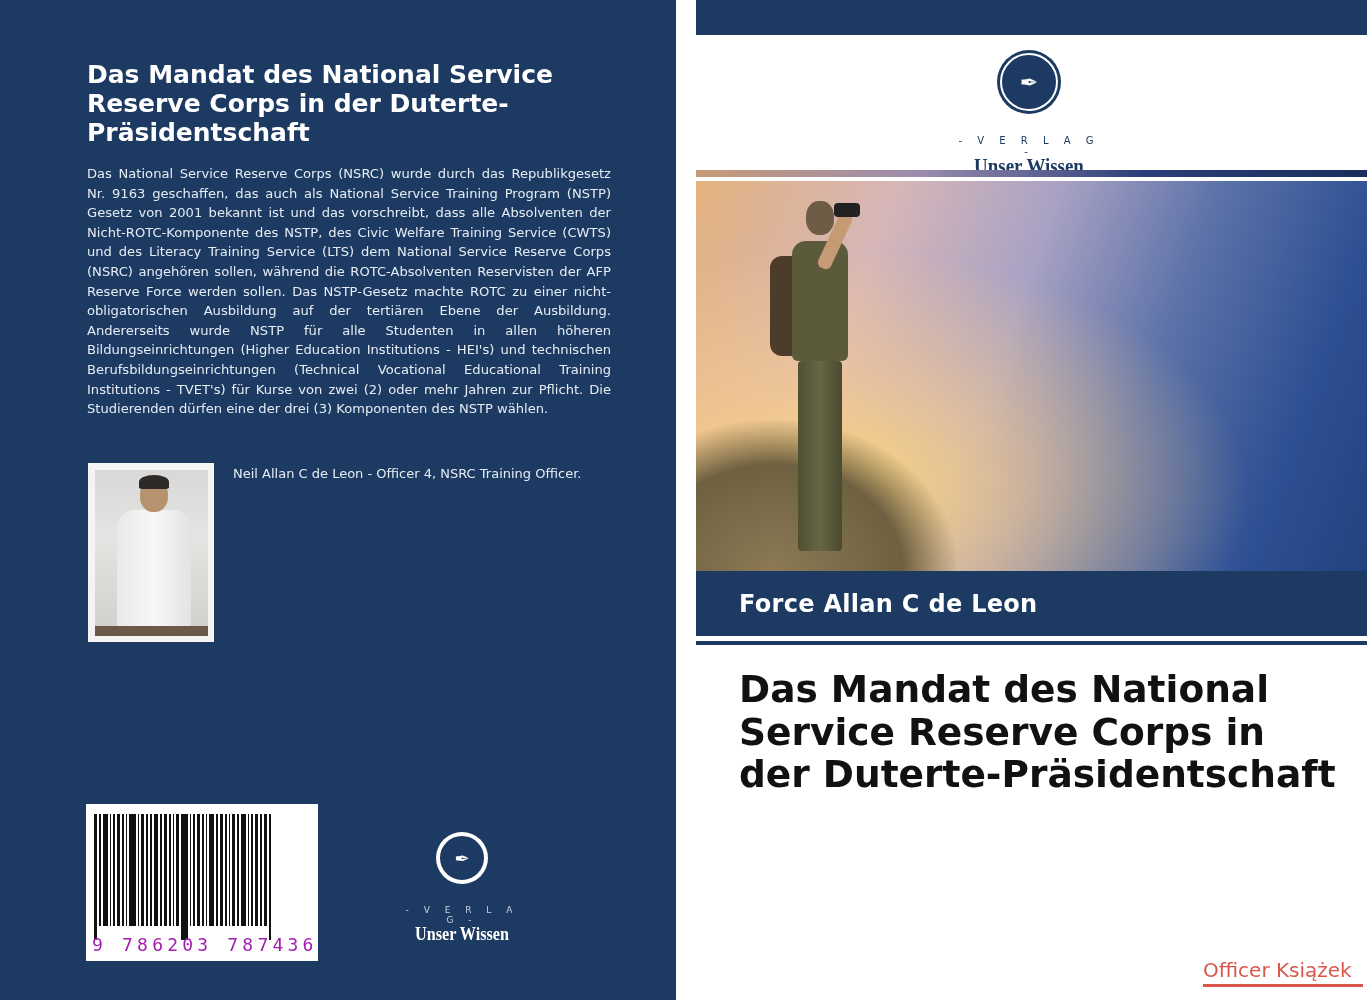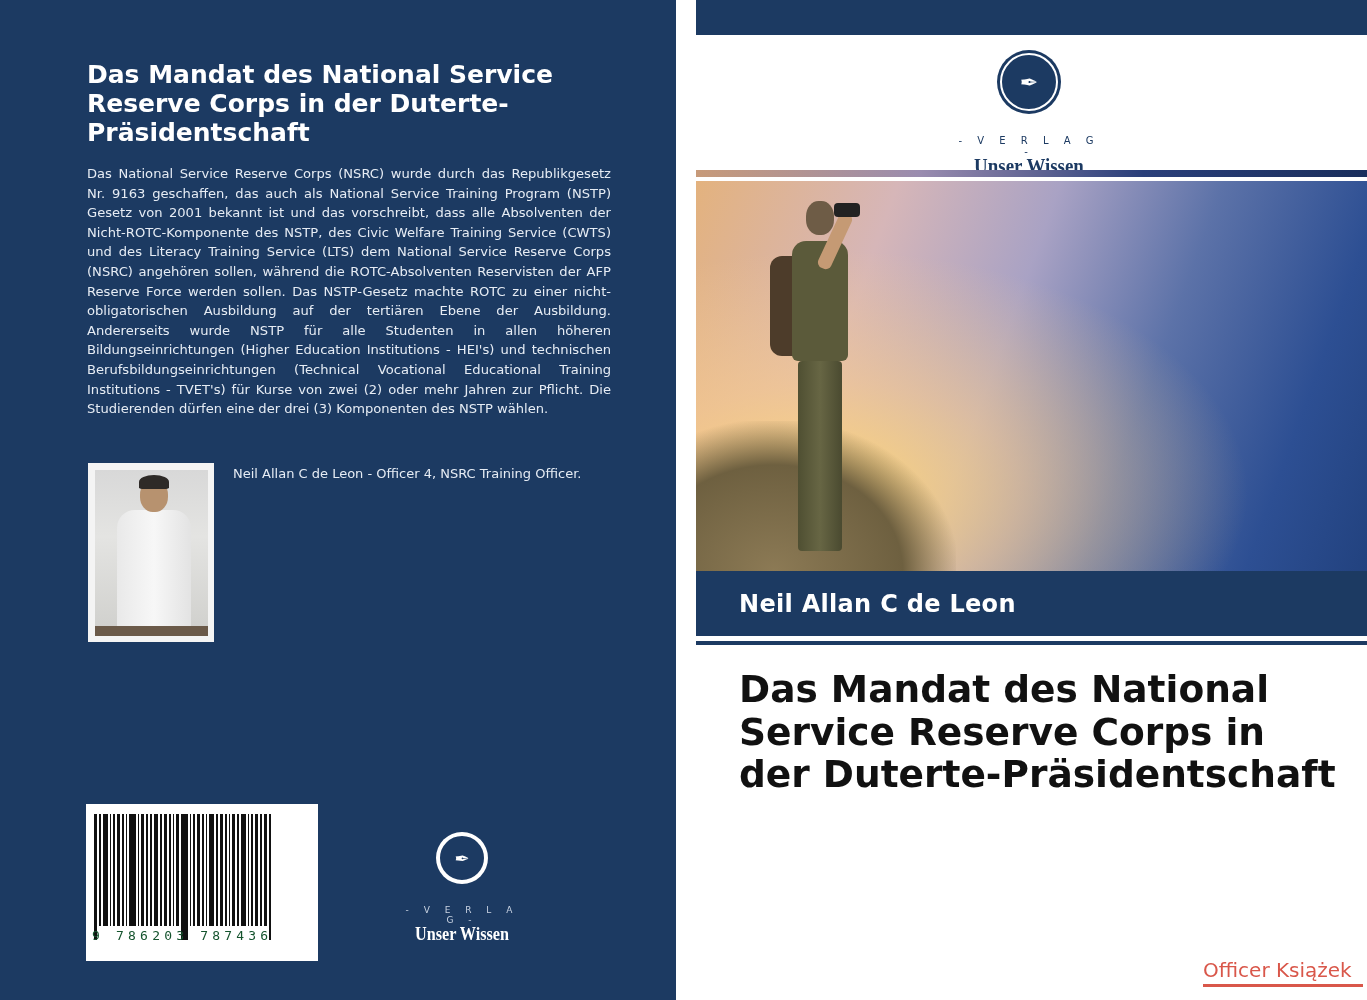--- a/index.html
+++ b/index.html
@@ -10,21 +10,21 @@
   .photo-frame { position:absolute; left:88px; top:463px; width:126px; height:179px; background:#f4f4f4; box-sizing:border-box; padding:7px 6px 6px 7px; }
   .photo { width:100%; height:100%; background:linear-gradient(180deg,#d8d8d8 0%,#e4e4e2 40%,#cfcfcc 100%); position:relative; overflow:hidden; }
   .photo .head { position:absolute; left:45px; top:8px; width:28px; height:34px; border-radius:50% 50% 45% 45%; background:#b7926f; }
   .photo .hair { position:absolute; left:44px; top:5px; width:30px; height:14px; border-radius:50% 50% 10% 10%; background:#2e2a27; }
   .photo .body { position:absolute; left:22px; top:40px; width:74px; height:120px; border-radius:18px 18px 4px 4px; background:linear-gradient(90deg,#e9e9e9,#f7f7f7,#e3e3e3); }
   .photo .floor { position:absolute; left:0; bottom:0; width:100%; height:10px; background:#6b5a49; }
   .author-bio { position:absolute; left:233px; top:466px; font-size:13px; color:#e6ecf4; margin:0; }
   .barcode { position:absolute; left:86px; top:804px; width:232px; height:157px; background:#fff; }
   .bars { position:absolute; left:8px; top:10px; width:216px; height:126px; display:flex; align-items:flex-start; }
   .bars span { display:block; background:#111; margin-right:2px; }
-  .isbn { position:absolute; left:6px; bottom:18px; font-family:"DejaVu Sans Mono", monospace; font-size:13px; letter-spacing:4.2px; color:#14532d; }
+  .isbn { position:absolute; left:6px; bottom:6px; font-family:"DejaVu Sans Mono", monospace; font-size:18px; letter-spacing:4.2px; color:#a21caf; }
   .back-logo { position:absolute; left:404px; top:832px; width:116px; text-align:center; }
   .seal { width:52px; height:52px; border-radius:50%; margin:0 auto; display:flex; align-items:center; justify-content:center; }
   .seal-inner { width:44px; height:44px; border-radius:50%; display:flex; align-items:center; justify-content:center; font-size:18px; }
   .verlag { font-size:9px; letter-spacing:6px; margin-top:21px; }
   .brand { font-family:"Liberation Serif", serif; font-weight:bold; font-size:18px; line-height:18px; transform:scaleX(0.9); }
 
   .spine { position:absolute; left:676px; top:0; width:20px; height:1000px; background:#fff; }
   .front { position:absolute; left:696px; top:0; width:671px; height:1000px; background:#fff; }
   .top-band { position:absolute; left:0; top:0; width:671px; height:35px; background:#1c3a62; }
   .front-logo { position:absolute; left:258px; top:50px; width:150px; text-align:center; color:#1c3a62; }
@@ -144,21 +144,21 @@
       <div class="s-pack"></div>
       <div class="s-legs"></div>
       <div class="s-torso"></div>
       <div class="s-head"></div>
       <div class="s-arm"></div>
       <div class="s-bino"></div>
     </div>
   </div>
 
   <div class="author-band">
-    <p class="author-name">Neil Allan C de Leon</p>
+    <p class="author-name">Force Allan C de Leon</p>
   </div>
   <div class="under-line"></div>
 
   <h1 class="front-title">Das Mandat des National Service Reserve Corps in der Duterte-Präsidentschaft</h1>
 </div>
 
 <div class="watermark">
   <span>Officer Książek</span>
   <span class="wm-line"></span>
 </div>

